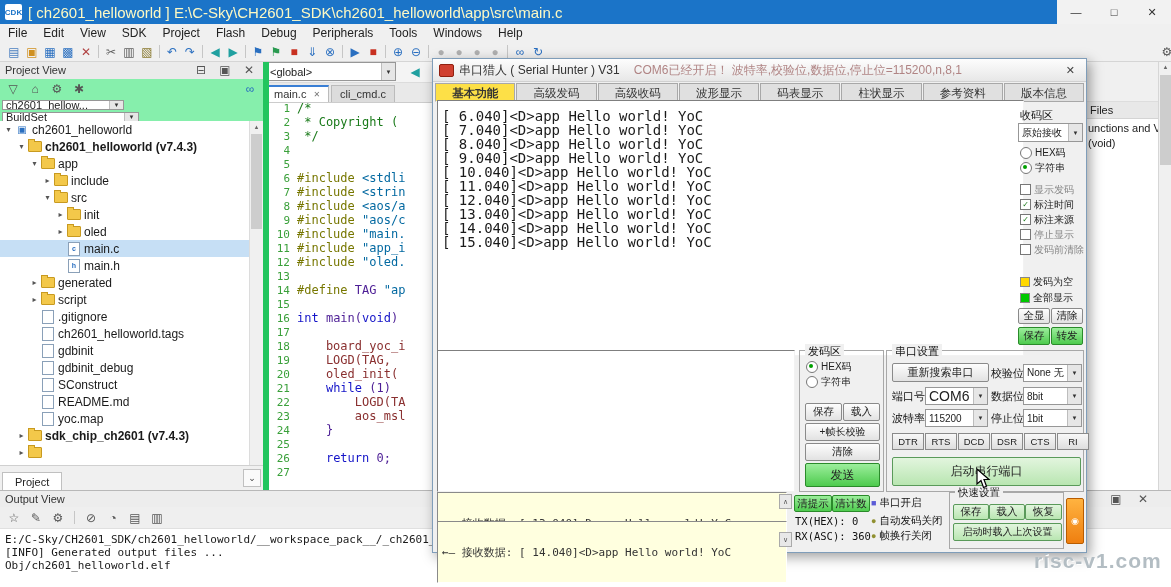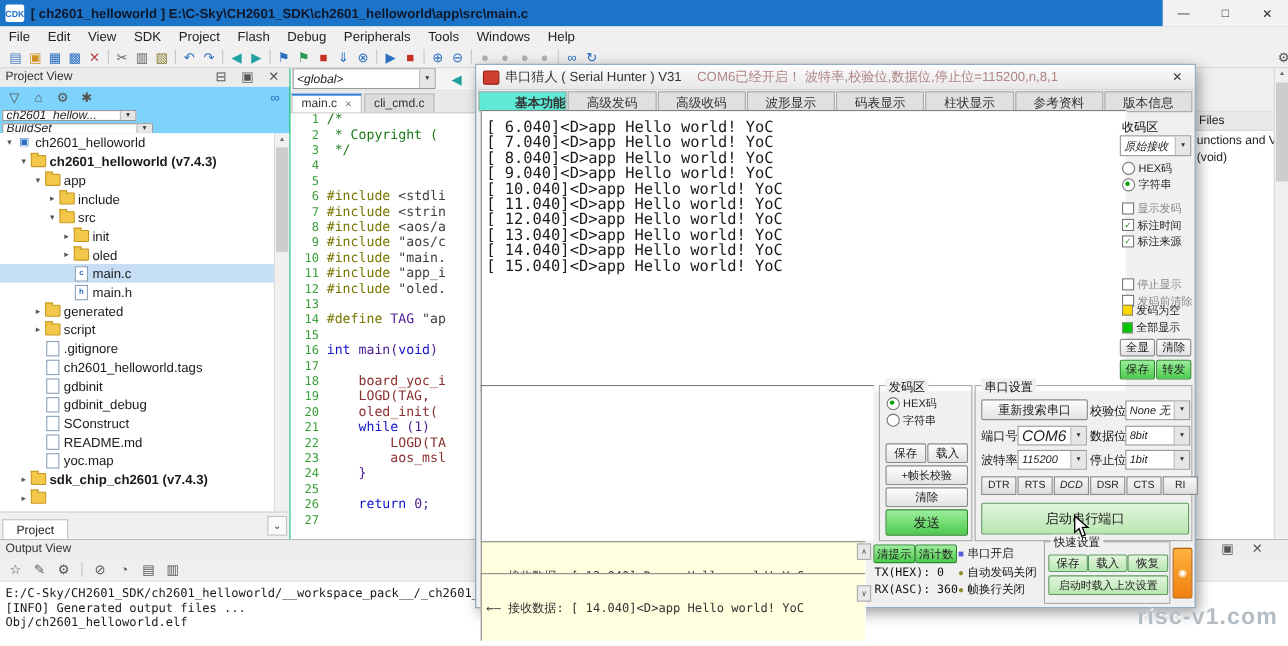--- a/index.html
+++ b/index.html
@@ -5,43 +5,43 @@
   html,body{margin:0;padding:0;}
   body{width:1171px;height:587px;position:relative;overflow:hidden;background:#e8e8e8;
        font-family:"Liberation Sans","DejaVu Sans",sans-serif;font-size:12px;color:#222;}
   .abs{position:absolute;}
   .mono{font-family:"DejaVu Sans Mono","Liberation Mono",monospace;}
 
   
   #titlebar{left:0;top:0;width:1171px;height:24px;background:#1b74c8;display:flex;align-items:center;z-index:10;}
   #app-badge{width:17px;height:16px;margin:0 6px 0 5px;background:#fff;color:#1b74c8;font-size:8px;font-weight:bold;
              display:flex;align-items:center;justify-content:center;border-radius:2px;flex:none;}
-  #win-title{color:#0f172a;font-size:12px;white-space:nowrap;overflow:hidden;font-weight:bold;}
+  #win-title{color:#fef9c3;font-size:15px;white-space:nowrap;overflow:hidden;}
   .win-ctrls{margin-left:auto;display:flex;height:24px;background:#f2f2f2;}
   .win-btn{width:38px;height:100%;display:flex;align-items:center;justify-content:center;font-size:11px;color:#333;}
 
   
   #menubar{left:0;top:24px;width:1171px;height:18px;background:#f0f0f0;display:flex;align-items:center;z-index:10;}
   .menu-item{padding:0 8px;height:100%;display:flex;align-items:center;color:#222;font-size:12px;}
 
   
   #toolbar{left:0;top:42px;width:1171px;height:19px;background:#f0f0f0;border-bottom:1px solid #d5d5d5;
            display:flex;align-items:center;padding:0 5px;z-index:10;}
   .tb-icon{width:18px;height:16px;display:inline-flex;align-items:center;justify-content:center;font-size:12px;flex:none;}
   .tb-sep{width:1px;height:13px;background:#c6c6c6;margin:0 3px;flex:none;}
   .tb-space{flex:1;}
 
   
   .combo{display:flex;align-items:center;background:#fff;border:1px solid #979797;font-size:11px;overflow:hidden;}
-  .combo .cv{padding-left:3px;white-space:nowrap;overflow:hidden;flex:1;font-style:italic;}
+  .combo .cv{padding-left:3px;white-space:nowrap;overflow:hidden;flex:1;}
   .combo .arr{width:13px;flex:none;align-self:stretch;display:flex;align-items:center;justify-content:center;
               background:#e6e6e6;border-left:1px solid #bdbdbd;font-size:6px;color:#333;}
 
   
-  #project-panel{left:0;top:61px;width:263px;height:429px;background:#7dd3fc;border-right:1px solid #22c55e;z-index:5;}
+  #project-panel{left:0;top:61px;width:263px;height:429px;background:#86efac;border-right:6px solid #22c55e;z-index:5;}
   .pv-header{height:18px;display:flex;align-items:center;padding:0 5px;font-size:11px;color:#333;background:#ebebeb;}
   .pv-hicons{margin-left:auto;display:flex;gap:6px;color:#555;font-size:9px;}
   .pv-tools{height:20px;display:flex;align-items:center;gap:4px;padding:0 4px;color:#555;}
   .pv-combos{height:22px;display:flex;gap:2px;padding:1px 2px;flex-direction:column;}
   #pv-tree{position:absolute;left:0;top:60px;right:13px;bottom:24px;background:#fff;overflow:hidden;}
   .tree-row{height:17px;display:flex;align-items:center;white-space:nowrap;font-size:12px;color:#1a1a1a;}
   .tree-row.sel{background:#c6dff5;}
   .tw-exp{width:11px;font-size:8px;color:#555;text-align:center;flex:none;}
   .tw-icon{width:16px;flex:none;display:flex;justify-content:center;align-items:center;}
   .tw-lab{padding-left:2px;}
@@ -65,21 +65,21 @@
   .ed-nav{display:flex;gap:4px;color:#20a0a0;font-size:10px;margin-left:6px;}
   .ed-tabs{height:19px;background:#e9e9e9;display:flex;align-items:flex-end;border-bottom:1px solid #cccccc;}
   .ed-tab{padding:2px 8px;font-size:11px;background:#dcdcdc;border:1px solid #bbb;border-bottom:none;margin-left:2px;
           display:flex;gap:7px;align-items:center;color:#333;}
   .ed-tab.active{background:#fff;border-top:2px solid #3a7fd5;padding-top:1px;}
   .ed-tab .x{font-size:8px;color:#777;}
   #code-area{position:absolute;left:0;top:40px;right:0;bottom:0;overflow:hidden;font-family:"DejaVu Sans Mono","Liberation Mono",monospace;font-size:12px;}
   .cl{height:14px;display:flex;align-items:center;}
   .cl .ln{width:27px;text-align:right;padding-right:7px;color:#3aa03a;font-size:11px;flex:none;}
   .cl .ct{white-space:pre;}
-  .cm{color:#1a7a1a;} .pp{color:#777700;} .st{color:#404040;} .kw{color:#1414c8;} .fn{color:#8a3030;} .pl{color:#4c1d95;}
+  .cm{color:#1a7a1a;} .pp{color:#777700;} .st{color:#0369a1;} .kw{color:#1414c8;} .fn{color:#8a3030;} .pl{color:#4c1d95;}
 
   
   #right-panel{left:1085px;top:61px;width:73px;height:429px;background:#f6f6f6;border-left:1px solid #c8c8c8;z-index:6;overflow:hidden;}
   .rp-top{height:40px;background:#f0f0f0;border-bottom:1px solid #ddd;}
   .rp-tab{padding:2px 4px;font-size:11px;color:#222;background:#e8e8e8;border-bottom:1px solid #d4d4d4;}
   .rp-body{background:#fff;height:100%;}
   .rp-line{padding:3px 2px 1px;font-size:11px;color:#222;white-space:nowrap;}
   .rp-line2{padding:2px 2px;font-size:11px;color:#222;white-space:nowrap;}
   #main-scroll{left:1158px;top:61px;width:13px;height:429px;background:#f0f0f0;border-left:1px solid #d6d6d6;z-index:6;}
   #main-scroll .sb-arr{height:12px;display:flex;align-items:center;justify-content:center;font-size:6px;color:#666;}
@@ -96,21 +96,21 @@
   
   #serial{left:432px;top:58px;width:653px;height:493px;background:#f0f0f0;border:1px solid #7f9db9;
           box-shadow:3px 4px 12px rgba(0,0,0,0.38);z-index:40;}
   .sh-title{height:22px;background:linear-gradient(#fdfdfd,#e7e7e7);display:flex;align-items:center;padding:0 6px;border-bottom:1px solid #d0d0d0;}
   .sh-ico{width:13px;height:11px;background:#d04030;border:1px solid #902010;border-radius:2px;margin-right:5px;flex:none;}
   .sh-t{font-size:12px;color:#333;white-space:nowrap;}
   .sh-s{font-size:12px;color:#b08484;margin-left:14px;white-space:nowrap;overflow:hidden;}
   .sh-x{margin-left:auto;color:#444;font-size:11px;padding:0 5px;}
   .sh-tabs{height:19px;display:flex;padding:1px 2px 0;gap:1px;}
   .sh-tab{flex:1;text-align:center;font-size:11.5px;padding-top:2px;background:#e0e0e0;border:1px solid #a8a8a8;color:#333;white-space:nowrap;overflow:hidden;}
-  .sh-tab.active{background:#5eead4;border-bottom:1px solid #f4f4f4;font-weight:bold;text-align:right;}
+  .sh-tab.active{background:#fde047;border-bottom:1px solid #f4f4f4;font-weight:bold;}
   .sunken{background:#fff;border:1px solid;border-color:#7f7f7f #f2f2f2 #f2f2f2 #7f7f7f;}
   #sh-rx{left:4px;top:41px;width:577px;height:246px;padding:8px 4px 0;font-size:14px;line-height:14px;color:#1a1a1a;overflow:hidden;}
   #sh-opts{left:585px;top:41px;width:64px;height:246px;font-size:10.5px;}
   .o-lab{font-size:11px;color:#111;}
   .orow{display:flex;align-items:center;white-space:nowrap;height:13px;}
   .olab{font-size:10px;color:#222;}
   .olab.dim{color:#888;text-align:right;}
   .rad{width:10px;height:10px;border:1px solid #777;border-radius:50%;background:#fff;flex:none;position:relative;margin-right:3px;display:inline-block;}
   .rad.on:after{content:"";position:absolute;left:2px;top:2px;width:4px;height:4px;border-radius:50%;background:#00a000;}
   .chk-box{width:9px;height:9px;border:1px solid #777;background:#fff;font-size:8px;line-height:7px;color:#1a7a1a;
@@ -608,21 +608,21 @@
           <span class="olab dim">显示发码</span>
         </div>
         <div class="orow" style="height: 15px;">
           <span class="chk-box">✓</span>
           <span class="olab">标注时间</span>
         </div>
         <div class="orow" style="height: 15px;">
           <span class="chk-box">✓</span>
           <span class="olab">标注来源</span>
         </div>
-        <div class="orow" style="height: 15px; margin-top: 24px;">
+        <div class="orow" style="height: 15px; ">
           <span class="chk-box"></span>
           <span class="olab dim">停止显示</span>
         </div>
         <div class="orow" style="height: 15px;">
           <span class="chk-box"></span>
           <span class="olab dim">发码前清除</span>
         </div>
       </div>
     <div class="abs orow" style="left:2px;top:175px">
       <span class="led" id="led-empty" style="background: rgb(255, 216, 0);"></span>
@@ -683,21 +683,21 @@
       <span class="arr">▼</span>
     </div>
     <div class="abs fld-lab" style="left:104px;top:60px">停止位</div>
     <div class="combo abs" style="left:136px;top:58px;width:57px;height:16px">
       <span class="cv" style="font-size:10px">1bit</span>
       <span class="arr">▼</span>
     </div>
     <div class="abs" id="sh-signals" style="left:5px;top:82px;display:flex;gap:1px">
         <div class="sig" style="width: 30px; height: 15px;">DTR</div>
         <div class="sig" style="width: 30px; height: 15px;">RTS</div>
-        <div class="sig" style="width: 30px; height: 15px; font-style: italic;">DCD</div>
+        <div class="sig" style="width: 30px; height: 15px;">DCD</div>
         <div class="sig" style="width: 30px; height: 15px;">DSR</div>
         <div class="sig" style="width: 30px; height: 15px;">CTS</div>
         <div class="sig" style="width: 30px; height: 15px;">RI</div>
       </div>
     <div class="btn pale abs" style="left:5px;top:106px;width:187px;height:27px;font-size:12px">启动串行端口</div>
   </div>
 
   <div class="abs" id="sh-preview" style="left:4px;top:433px;width:355px;height:56px">
       <div class="pv-row mono" style="top: 0px;">←— 接收数据: [ 13.040]&lt;D&gt;app Hello world! YoC</div>
       <div class="pv-row mono" style="top: 29px;">←— 接收数据: [ 14.040]&lt;D&gt;app Hello world! YoC</div>

